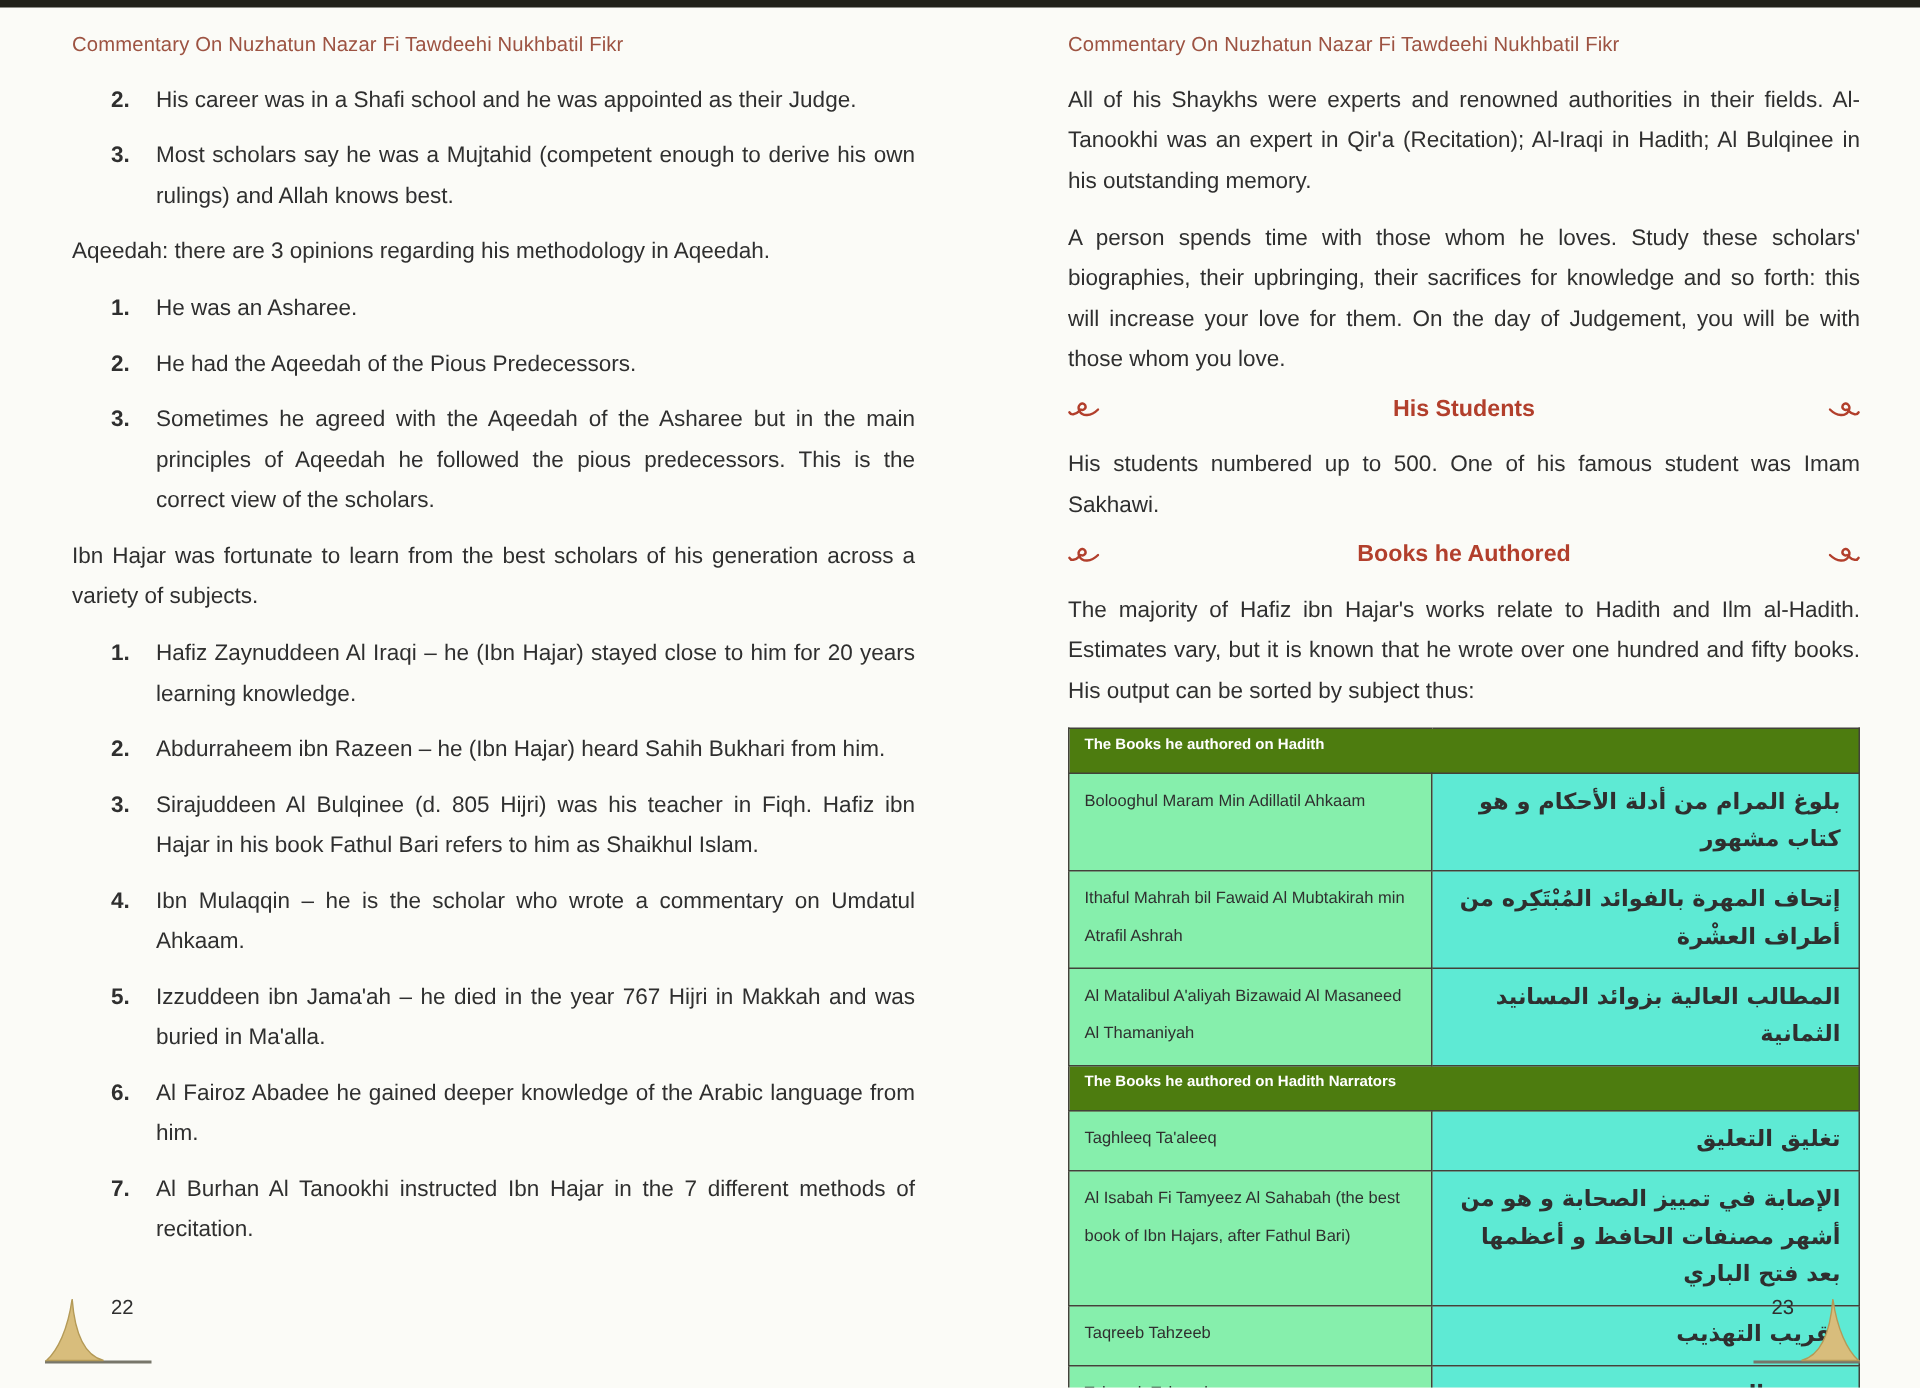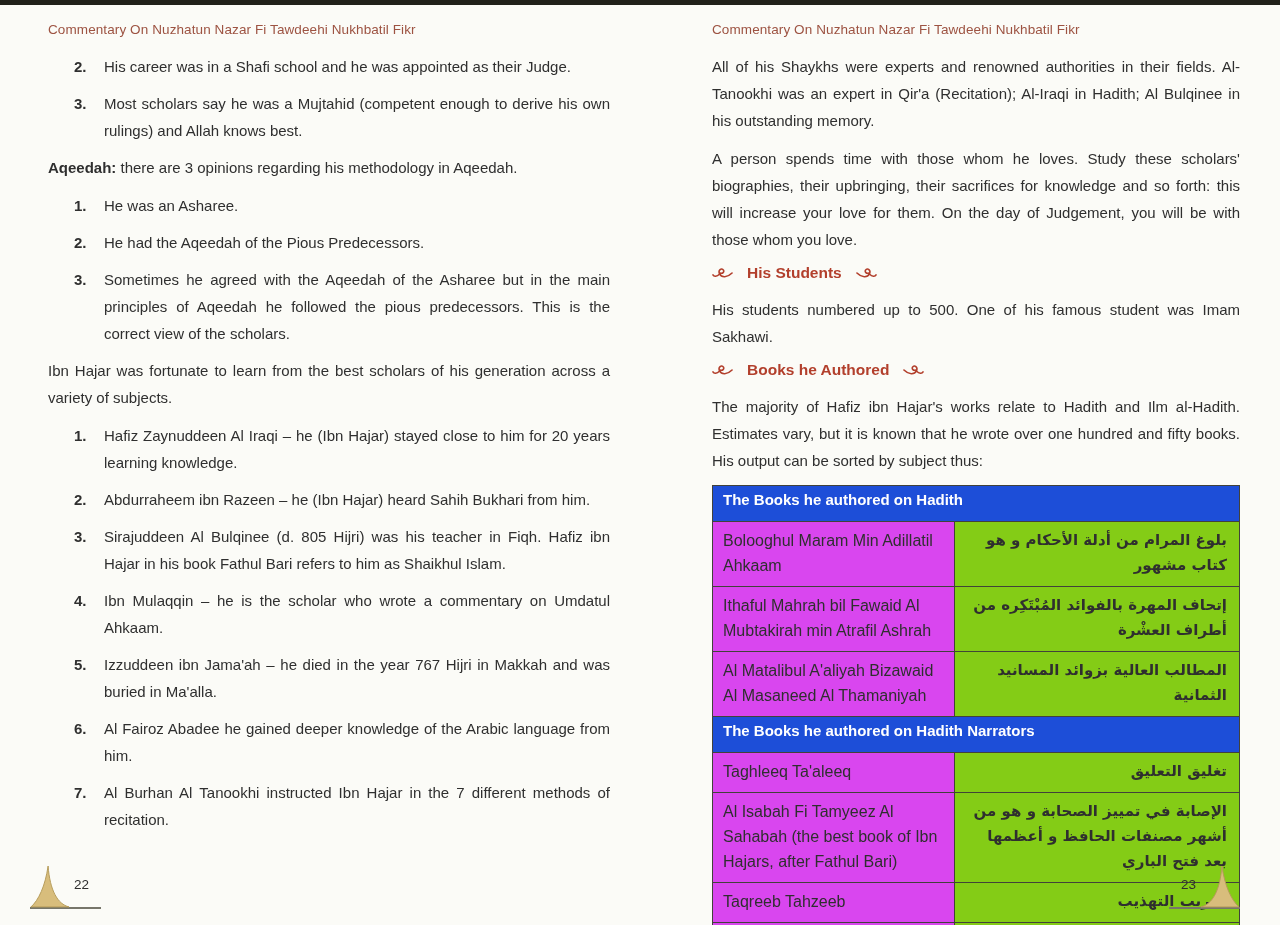--- a/index.html
+++ b/index.html
@@ -15,50 +15,50 @@
   .page{position:absolute;top:14px;}
   .page-left{left:48px;width:562px;}
   .page-right{left:712px;width:528px;}
   .running-header{
     text-align:left;color:#9d5342;font-size:13.5px;
     margin:8px 0 16px 0;letter-spacing:0.1px;
   }
   .para{
     text-align:justify;font-size:15px;line-height:27px;margin:0 0 11px 0;
   }
-  .bold{font-weight:bold;}
+  .bold{font-weight:normal;}
   .num-item{display:flex;margin:0 0 10px 26px;}
   .num{font-weight:bold;flex:none;width:30px;font-size:15px;line-height:27px;}
   .num-text{text-align:justify;font-size:15px;line-height:27px;flex:1;}
   .section-heading{
-    display:flex;justify-content:flex-start;align-items:center;gap:14px;
+    display:flex;justify-content:space-between;align-items:center;gap:14px;
     color:#b23f2c;font-size:15.5px;font-weight:bold;
     margin:10px 0 14px 0;
   }
   .flourish{flex:none;display:inline-block;}
   .flourish.mirror{transform:scaleX(-1);}
   
   .books-table{width:100%;border-collapse:collapse;margin-top:10px;}
   .books-table td{border:1.6px solid #42423a;vertical-align:top;}
   .sec-header-cell{
-    background:#1d4ed8;color:#ffffff;font-weight:bold;
-    font-size:15px;padding:5px 10px 13px 10px;
+    background:#4d7c0f;color:#ffffff;font-weight:bold;
+    font-size:10px;padding:5px 10px 13px 10px;
   }
   .cell-en{
-    background:#d946ef;font-size:16px;line-height:25px;
+    background:#86efac;font-size:11px;line-height:25px;
     padding:6px 10px 8px 10px;width:46%;
   }
   .cell-ar{
-    background:#84cc16;font-weight:bold;font-size:15px;line-height:25px;
+    background:#5eead4;font-weight:bold;font-size:15px;line-height:25px;
     padding:6px 12px 8px 10px;text-align:right;direction:rtl;
     font-family:"DejaVu Sans",sans-serif;
   }
   
   .footer{
-    position:absolute;bottom:16px;display:flex;align-items:center;
+    position:absolute;bottom:16px;display:flex;align-items:flex-start;
     font-size:13.5px;color:#2f2f2f;
   }
   .footer-left{left:30px;border-bottom:2px solid #77766a;padding:0 8px 1px 0;}
   .footer-right{right:40px;border-bottom:2px solid #77766a;padding:12px 0 1px 8px;}
   .pgnum{font-size:13.5px;line-height:15px;padding:0 4px 2px 4px;}
   .fin{flex:none;display:block;margin-bottom:-2px;}
   .fin.mirror{transform:scaleX(-1);}
 </style>
 </head>
 <body>

